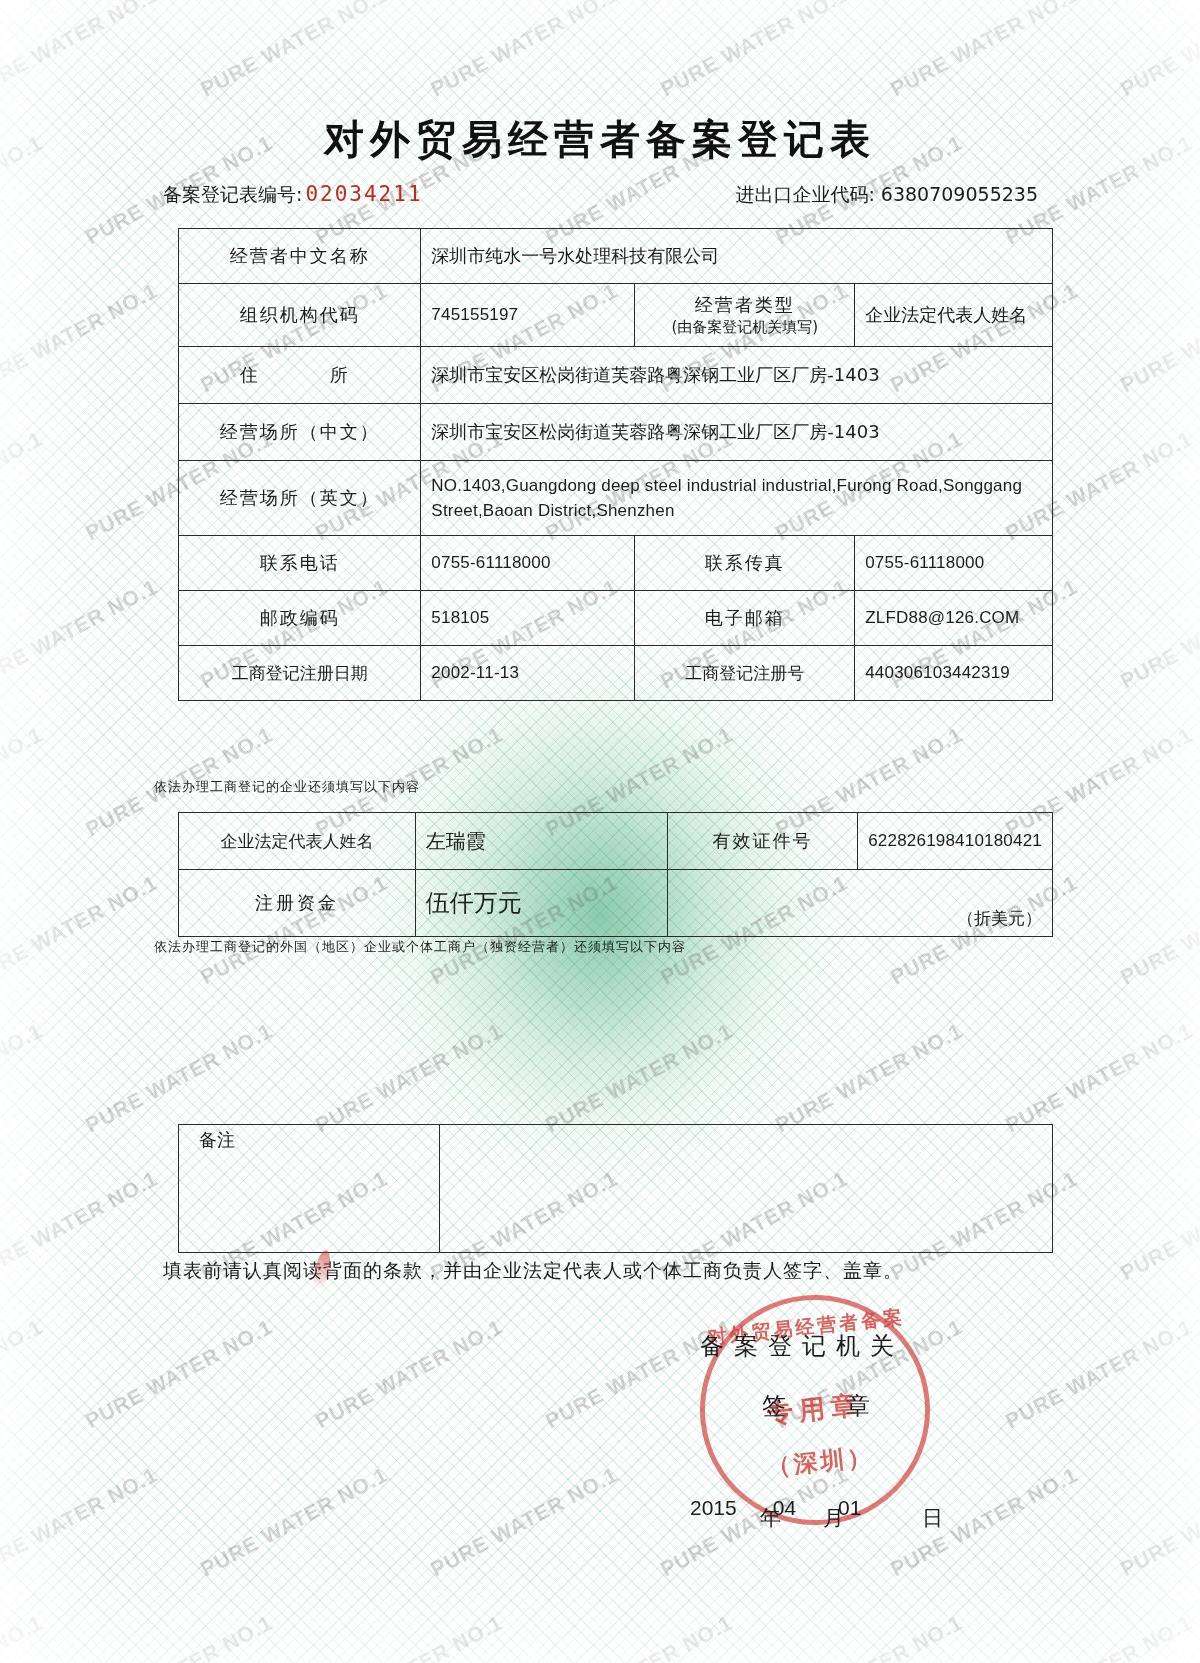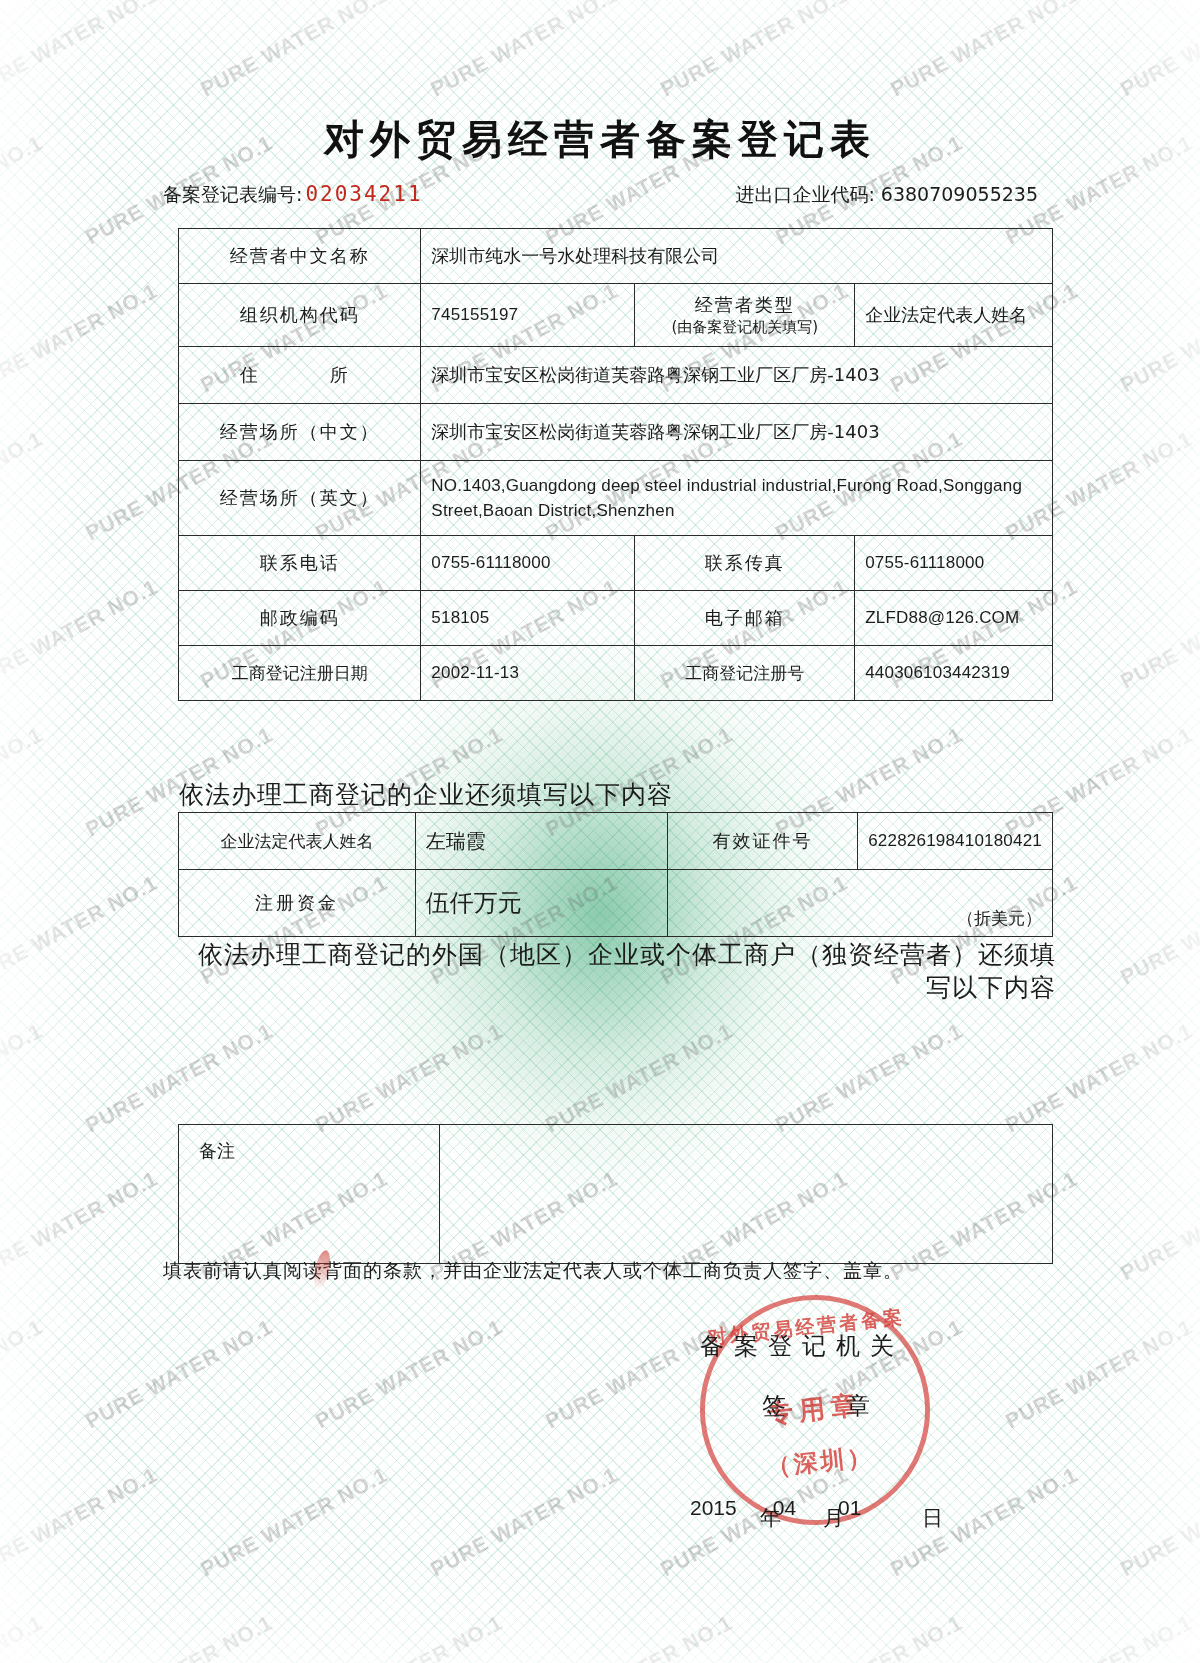--- a/index.html
+++ b/index.html
@@ -87,21 +87,21 @@
     text-align:center;
     letter-spacing:2px;
     white-space:nowrap;
   }
   td.lbl.spaced{letter-spacing:12px;}
   td.val{padding-left:14px;}
   td.val.en{font-family:"Liberation Sans", sans-serif;font-size:17px;letter-spacing:.2px;}
   td.small{font-size:15px;line-height:1.25;text-align:center;}
   .t1{top:228px;}
   .sec-note{
-    position:absolute;left:179px;font-size:25px;letter-spacing:1px;text-align:right;
+    position:absolute;left:154px;font-size:13px;letter-spacing:1px;
   }
   .n1{top:778px;}
   .t2{top:812px;}
   .n2{top:938px;}
   .t3{top:974px;}
   .t4{top:1124px;}
   .footnote{position:absolute;left:163px;top:1258px;font-size:19px;letter-spacing:1px;}
   .signblock{
     position:absolute;left:700px;top:1330px;width:330px;text-align:left;
     font-size:24px;letter-spacing:10px;font-weight:500;
@@ -299,21 +299,21 @@
     </tr>
   </tbody>
     </table>
 
   <div class="sec-note n2">依法办理工商登记的外国（地区）企业或个体工商户（独资经营者）还须填写以下内容</div>
 
 
   <table class="form t4">
     <tbody>
         <tr>
-      <td style="width:230px;height:124px;vertical-align:top;padding-top:14px;padding-left:20px;">备注</td>
+      <td style="width:230px;height:124px;vertical-align:top;padding-top:3px;padding-left:20px;">备注</td>
       <td></td>
     </tr>
   </tbody>
     </table>
 
   <div class="footnote">填表前请认真阅读背面的条款，并由企业法定代表人或个体工商负责人签字、盖章。</div>
 
   <div class="redmark"></div>
 
   <div class="seal">

